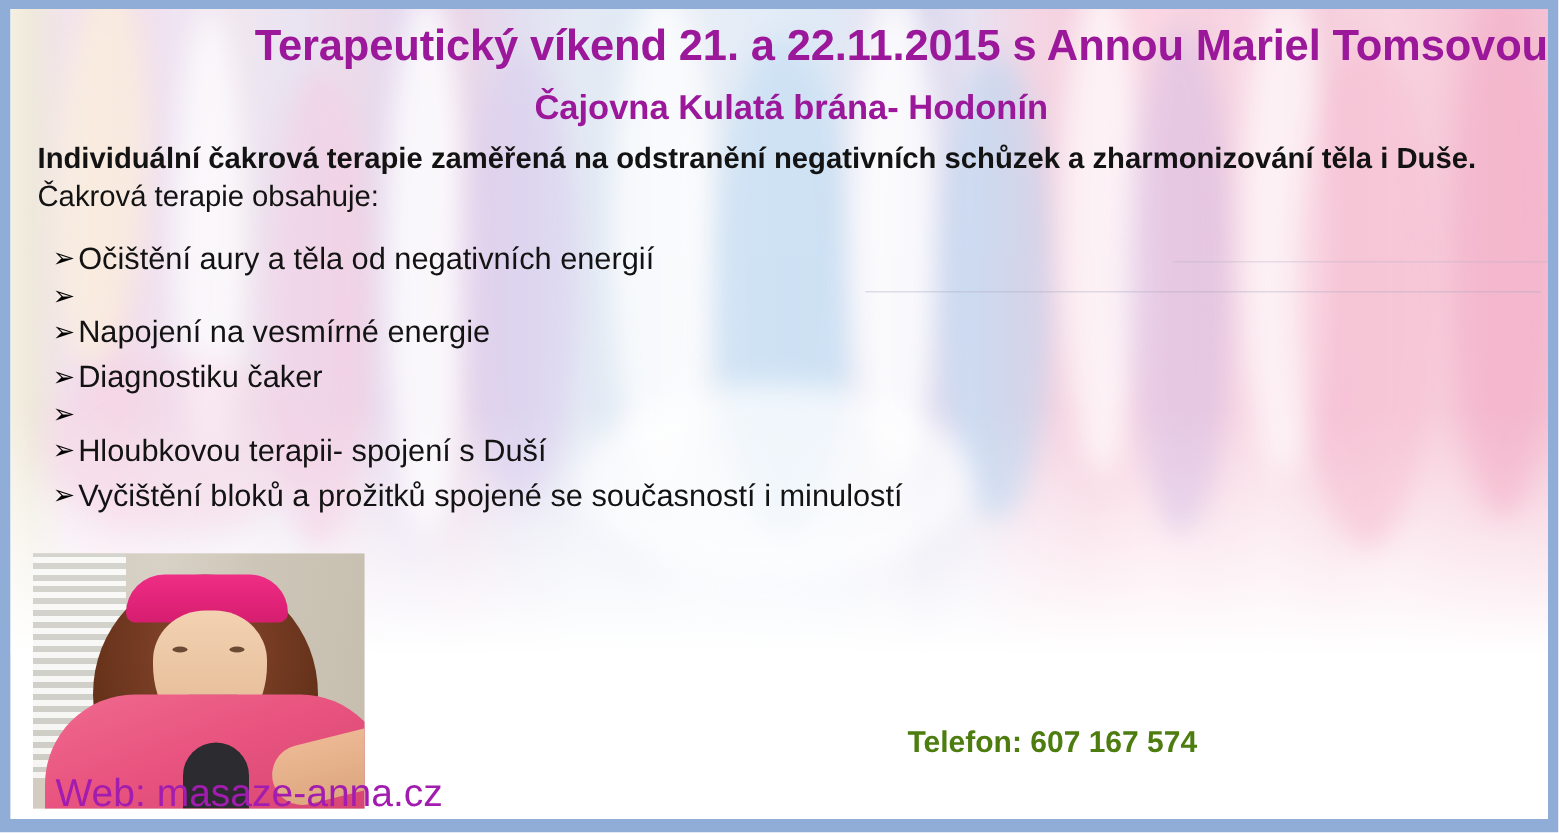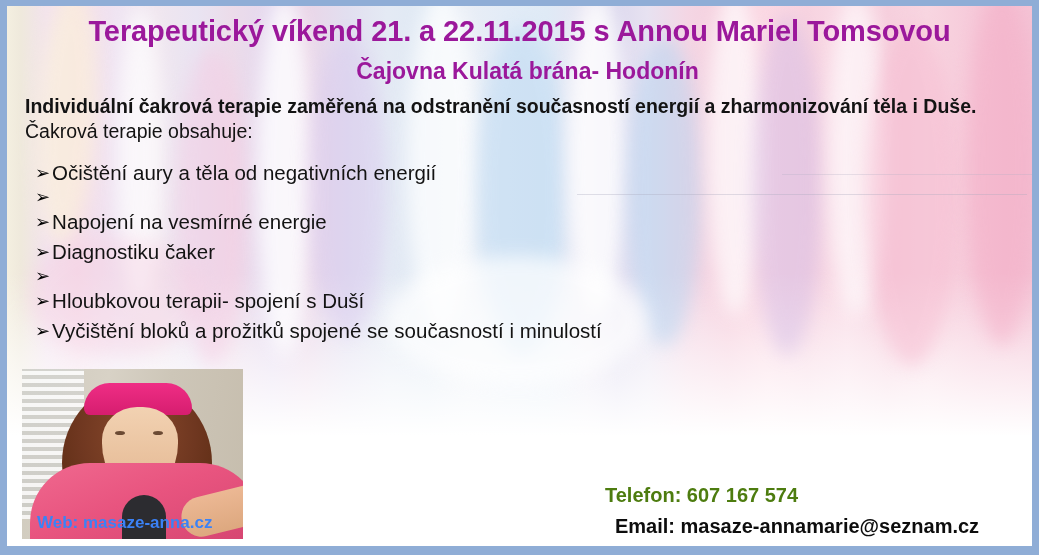--- a/index.html
+++ b/index.html
@@ -114,21 +114,21 @@
   }
 
   
   .content {
     position: absolute;
     inset: 0;
   }
   .title-1 {
     position: absolute;
     left: 0; right: 0; top: 9px;
-    text-align: center;
+    text-align: right;
     font-size: 29px;
     font-weight: bold;
     color: #9b189b;
     letter-spacing: -0.1px;
     white-space: nowrap;
   }
   .title-2 {
     position: absolute;
     left: 16px; right: 0; top: 52px;
     text-align: center;
@@ -199,23 +199,23 @@
     top: 509px;
     font-size: 20px;
     font-weight: bold;
     color: #0d0d0d;
     white-space: nowrap;
   }
   .web {
     position: absolute;
     left: 30px;
     top: 507px;
-    font-size: 17px;
-    font-weight: bold;
-    color: #3b82f6;
+    font-size: 26px;
+    font-weight: normal;
+    color: #a21caf;
     white-space: nowrap;
     z-index: 5;
   }
 
   
   .photo {
     position: absolute;
     left: 15px;
     top: 363px;
     width: 221px;
@@ -309,21 +309,21 @@
       <div class="hairline"></div>
       <div class="hairline2"></div>
     </div>
 
     <div class="content">
 
       <div class="title-1">Terapeutický víkend 21. a 22.11.2015 s Annou Mariel Tomsovou</div>
       <div class="title-2">Čajovna Kulatá brána- Hodonín</div>
 
       <div class="intro">
-        <b>Individuální čakrová terapie zaměřená na odstranění současností energií a zharmonizování těla i Duše.</b><span class="reg"> Čakrová terapie obsahuje:</span>
+        <b>Individuální čakrová terapie zaměřená na odstranění negativních schůzek a zharmonizování těla i Duše.</b><span class="reg"> Čakrová terapie obsahuje:</span>
       </div>
 
       <div class="bullets">
         <div class="bullet">
           <span class="arrow">➢</span>
           <span>Očištění aury a těla od negativních energií</span>
         </div>
         <div class="bullet">
           <span class="arrow">➢</span>
         </div>
@@ -358,18 +358,17 @@
         <div class="ph-eye r"></div>
         <div class="ph-mouth"></div>
         <div class="ph-neck"></div>
         <div class="ph-shirt"></div>
         <div class="ph-top"></div>
         <div class="ph-arm"></div>
       </div>
 
 
       <div class="phone">Telefon: 607 167 574</div>
-      <div class="email">Email: masaze-annamarie@seznam.cz</div>
       <div class="web">Web: masaze-anna.cz</div>
 
     </div>
   </div>
 </div>
 
 </body></html>

